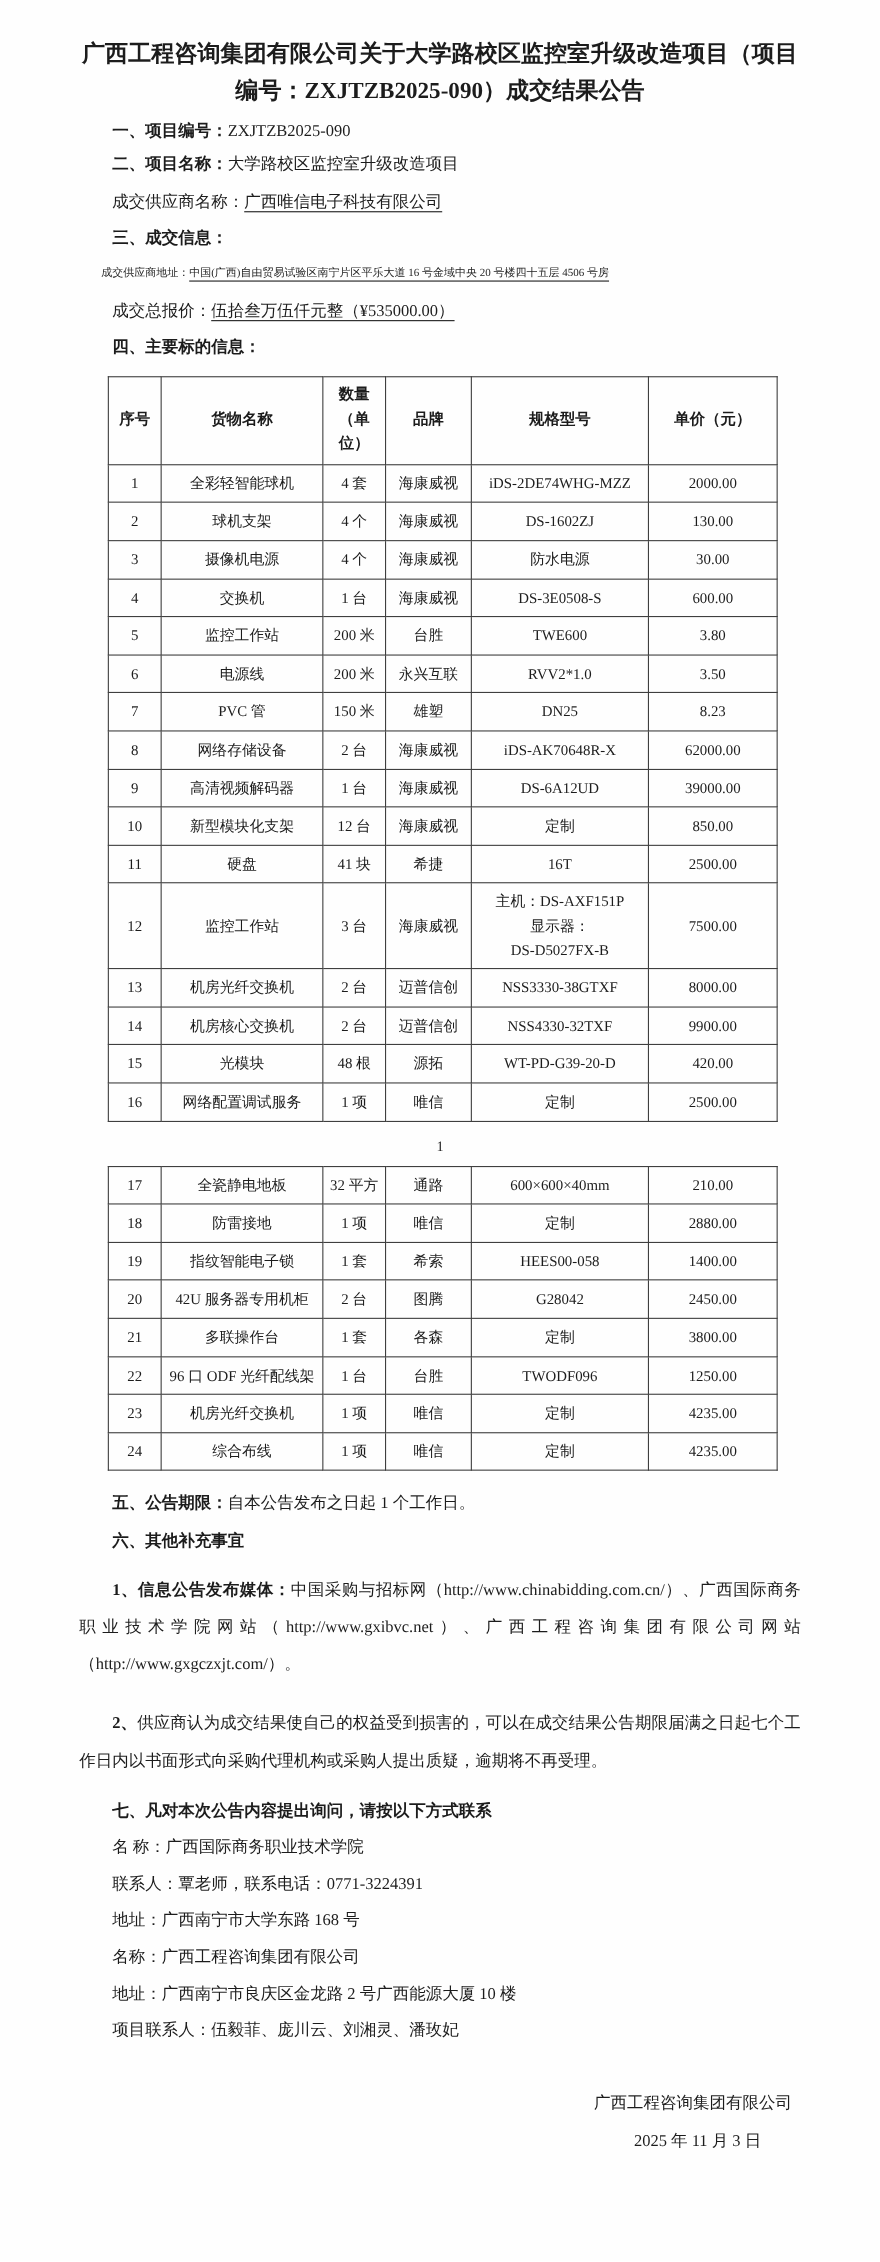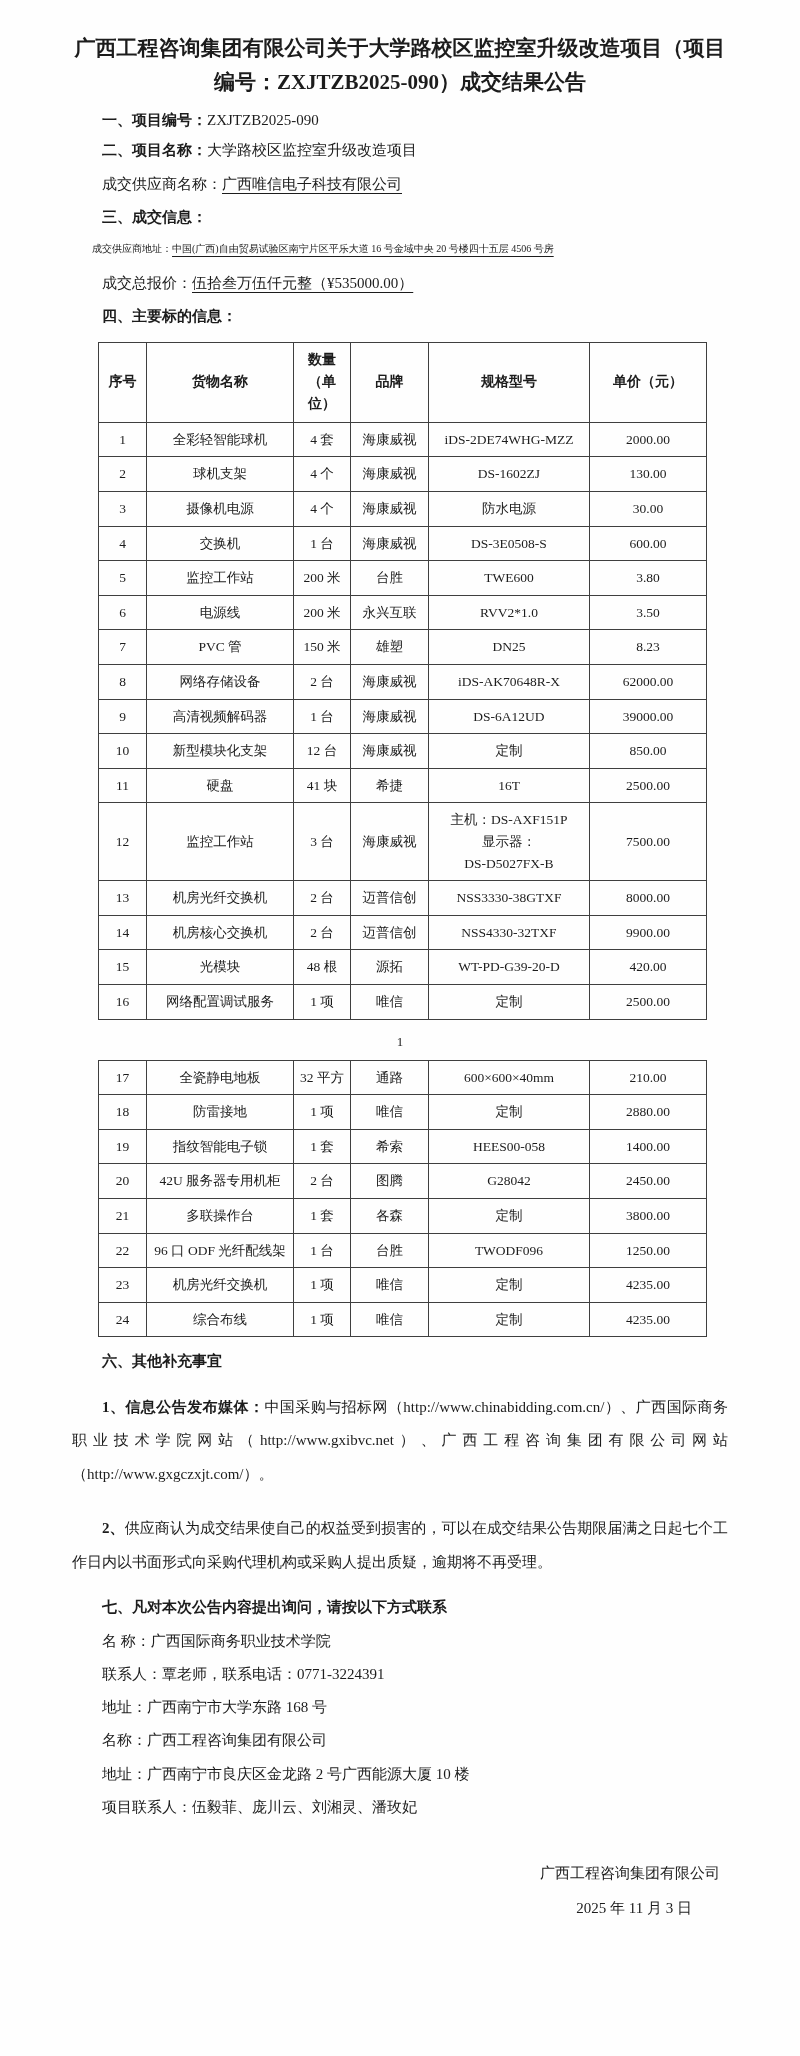--- a/index.html
+++ b/index.html
@@ -334,20 +334,21 @@
           <td>24</td>
           <td>综合布线</td>
           <td>1 项</td>
           <td>唯信</td>
           <td>定制</td>
           <td>4235.00</td>
         </tr>
       </tbody>
   </table>
 
+  <p class="doc-line sp" style="margin-top:22px;"><span class="bold">五、公告期限：</span><span>自本公告发布之日起 1 个工作日。</span></p>
 
   <p class="doc-line sp"><span class="bold">六、其他补充事宜</span></p>
 
   <p class="para"><span class="bold">1、信息公告发布媒体：</span><span>中国采购与招标网（http://www.chinabidding.com.cn/）、广西国际商务职业技术学院网站（http://www.gxibvc.net）、广西工程咨询集团有限公司网站（http://www.gxgczxjt.com/）。</span></p>
 
   <p class="para"><span class="bold">2、</span><span>供应商认为成交结果使自己的权益受到损害的，可以在成交结果公告期限届满之日起七个工作日内以书面形式向采购代理机构或采购人提出质疑，逾期将不再受理。</span></p>
 
   <p class="doc-line sp"><span class="bold">七、凡对本次公告内容提出询问，请按以下方式联系</span></p>
 
   <p class="doc-line sp">名 称：广西国际商务职业技术学院</p>

